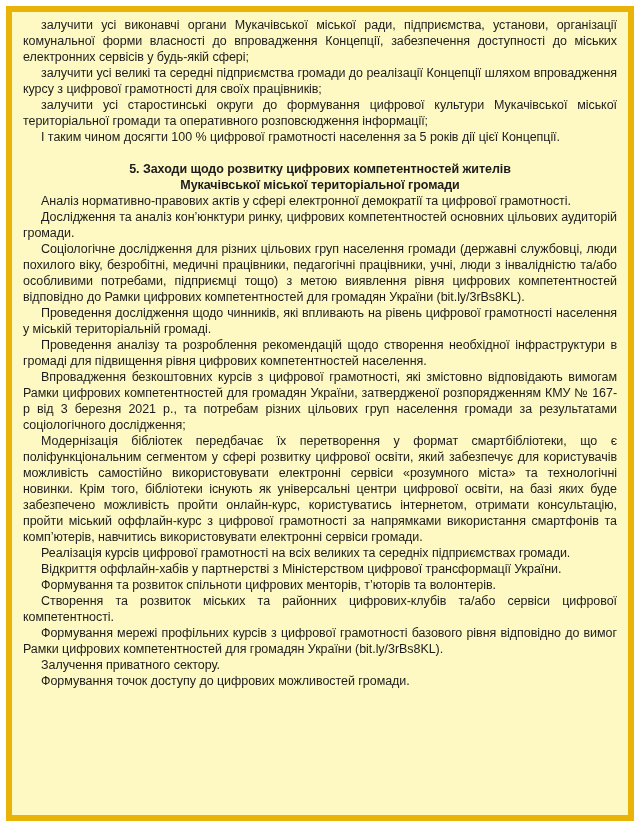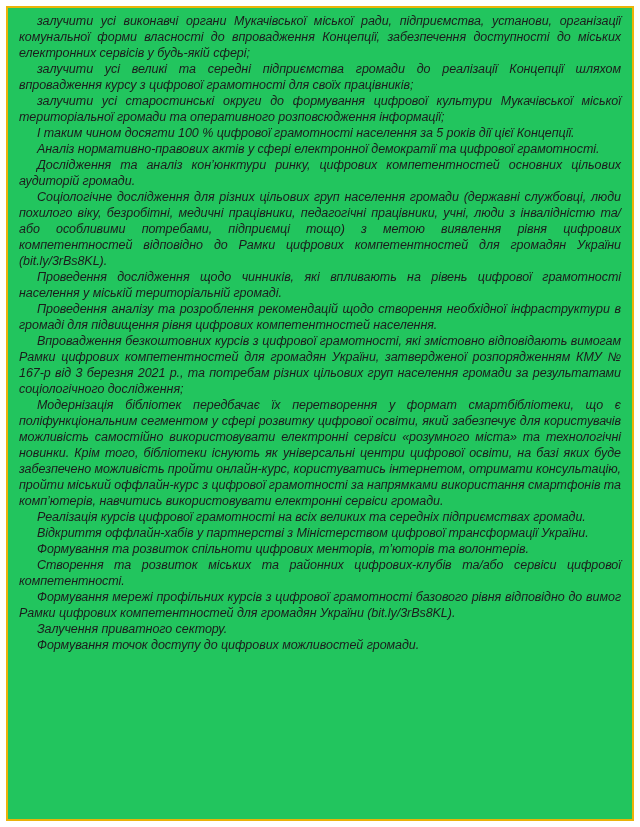--- a/index.html
+++ b/index.html
@@ -10,24 +10,23 @@
   body {
     width: 640px;
     height: 827px;
     position: relative;
     font-family: "Liberation Sans", "DejaVu Sans", sans-serif;
     color: #1c1c1c;
   }
   .page-frame {
     position: absolute;
     top: 6px; left: 6px; right: 6px; bottom: 6px;
-    border: 2px solid #eab308;
-    background: #22c55e;
+    border: 6px solid #eab308;
+    background: #fef9c3;
     overflow: hidden;
-    font-style: italic;
   }
   .page-content {
     padding: 5px 11px 6px 11px;
     font-size: 12.5px;
     line-height: 16px;
     letter-spacing: -0.05px;
   }
   .para {
     margin: 0;
     text-align: justify;
@@ -46,20 +45,24 @@
 <body>
 
 <div class="page-frame">
   <div class="page-content">
 
     <p class="para">залучити усі виконавчі органи Мукачівської міської ради, підприємства, установи, організації комунальної форми власності до впровадження Концепції, забезпечення доступності до міських електронних сервісів у будь-якій сфері;</p>
     <p class="para">залучити усі великі та середні підприємства громади до реалізації Концепції шляхом впровадження курсу з цифрової грамотності для своїх працівників;</p>
     <p class="para">залучити усі старостинські округи до формування цифрової культури Мукачівської міської територіальної громади та оперативного розповсюдження інформації;</p>
     <p class="para">І таким чином досягти 100 % цифрової грамотності населення за 5 років дії цієї Концепції.</p>
 
+    <div class="section-heading">
+      <div>5. Заходи щодо розвитку цифрових компетентностей жителів</div>
+      <div>Мукачівської міської територіальної громади</div>
+    </div>
 
     <p class="para">Аналіз нормативно-правових актів у сфері електронної демократії та цифрової грамотності.</p>
     <p class="para">Дослідження та аналіз кон’юнктури ринку, цифрових компетентностей основних цільових аудиторій громади.</p>
     <p class="para">Соціологічне дослідження для різних цільових груп населення громади (державні службовці, люди похилого віку, безробітні, медичні працівники, педагогічні працівники, учні, люди з інвалідністю та/або особливими потребами, підприємці тощо) з метою виявлення рівня цифрових компетентностей відповідно до Рамки цифрових компетентностей для громадян України (bit.ly/3rBs8KL).</p>
     <p class="para">Проведення дослідження щодо чинників, які впливають на рівень цифрової грамотності населення у міській територіальній громаді.</p>
     <p class="para">Проведення аналізу та розроблення рекомендацій щодо створення необхідної інфраструктури в громаді для підвищення рівня цифрових компетентностей населення.</p>
     <p class="para">Впровадження безкоштовних курсів з цифрової грамотності, які змістовно відповідають вимогам Рамки цифрових компетентностей для громадян України, затвердженої розпорядженням КМУ № 167-р від 3 березня 2021 р., та потребам різних цільових груп населення громади за результатами соціологічного дослідження;</p>
     <p class="para">Модернізація бібліотек передбачає їх перетворення у формат смартбібліотеки, що є поліфункціональним сегментом у сфері розвитку цифрової освіти, який забезпечує для користувачів можливість самостійно використовувати електронні сервіси «розумного міста» та технологічні новинки. Крім того, бібліотеки існують як універсальні центри цифрової освіти, на базі яких буде забезпечено можливість пройти онлайн-курс, користуватись інтернетом, отримати консультацію, пройти міський оффлайн-курс з цифрової грамотності за напрямками використання смартфонів та комп’ютерів, навчитись використовувати електронні сервіси громади.</p>
     <p class="para">Реалізація курсів цифрової грамотності на всіх великих та середніх підприємствах громади.</p>
     <p class="para">Відкриття оффлайн-хабів у партнерстві з Міністерством цифрової трансформації України.</p>

